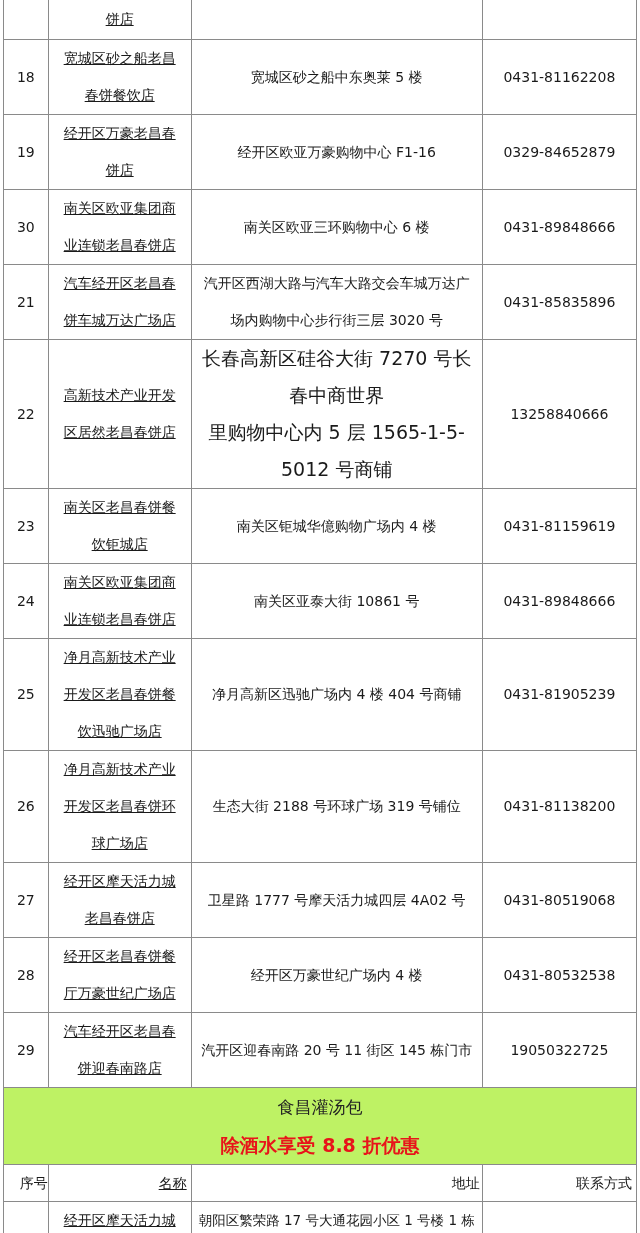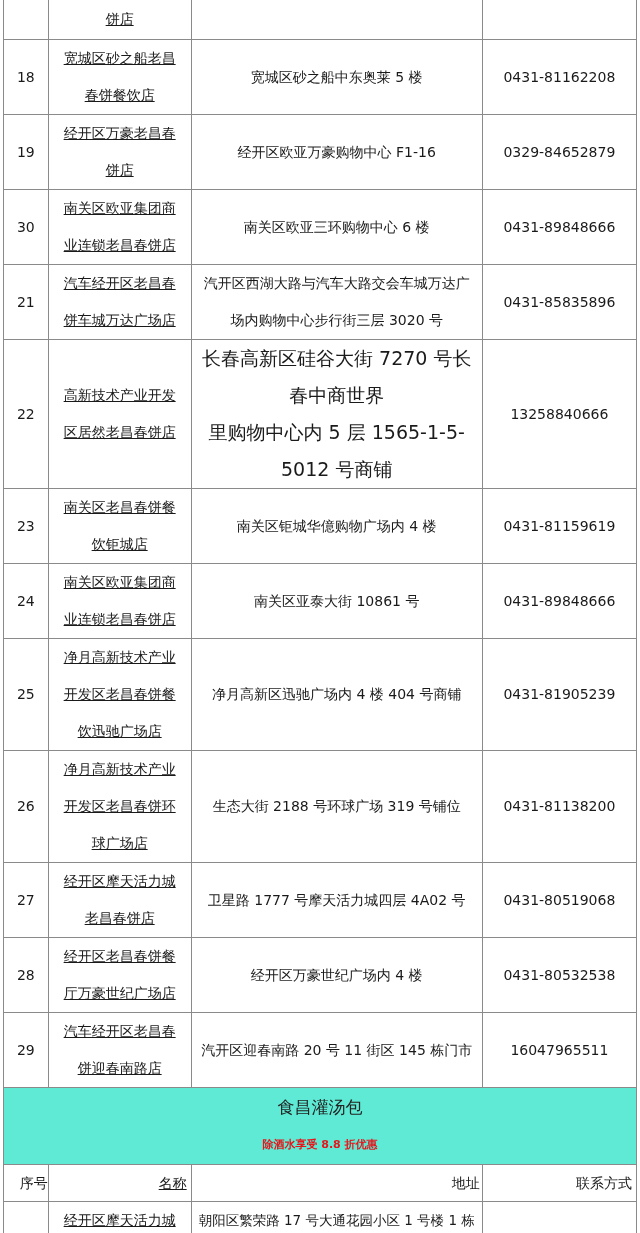--- a/index.html
+++ b/index.html
@@ -6,23 +6,23 @@
   body { width: 640px; height: 1233px; overflow: hidden; position: relative;
          font-family: "DejaVu Sans", "Liberation Sans", sans-serif; color: #1a1a1a; }
   table { border-collapse: collapse; position: absolute; left: 3px; top: -1px; width: 634px; table-layout: fixed; }
   td { border: 1.5px solid #8a8a8a; text-align: center; vertical-align: middle; padding: 0 4px;
        font-size: 14px; line-height: 37px; }
   td.no { width: 43px; padding: 0; }
   td.name { width: 132px; text-decoration: underline; }
   td.addr { width: 282px; padding: 0 2px; }
   td.tel { width: 143px; }
   td.name span, td.addr span { display: block; }
-  .banner { background: #5eead4; line-height: 38px; padding: 0; }
+  .banner { background: #bef264; line-height: 38px; padding: 0; }
   .banner .b-title { display: block; font-size: 17px; color: #222; }
-  .banner .b-promo { display: block; font-size: 11px; color: #e8141a; font-weight: bold; }
+  .banner .b-promo { display: block; font-size: 19px; color: #e8141a; font-weight: bold; }
   .hdr td { height: 36px; text-align: right; }
 </style>
 </head>
 <body>
 
 <table>
   <tbody>
 
     <tr style="height:40px">
       <td class="no"></td>
@@ -173,21 +173,21 @@
 
     <tr style="height:75px">
       <td class="no">29</td>
       <td class="name">
           <span>汽车经开区老昌春</span>
           <span>饼迎春南路店</span>
         </td>
       <td class="addr">
           <span>汽开区迎春南路 20 号 11 街区 145 栋门市</span>
         </td>
-      <td class="tel">16047965511</td>
+      <td class="tel">19050322725</td>
     </tr>
 
 
     <tr style="height:76px">
       <td colspan="4" class="banner">
         <span class="b-title">食昌灌汤包</span>
         <span class="b-promo">除酒水享受 8.8 折优惠</span>
       </td>
     </tr>
 

